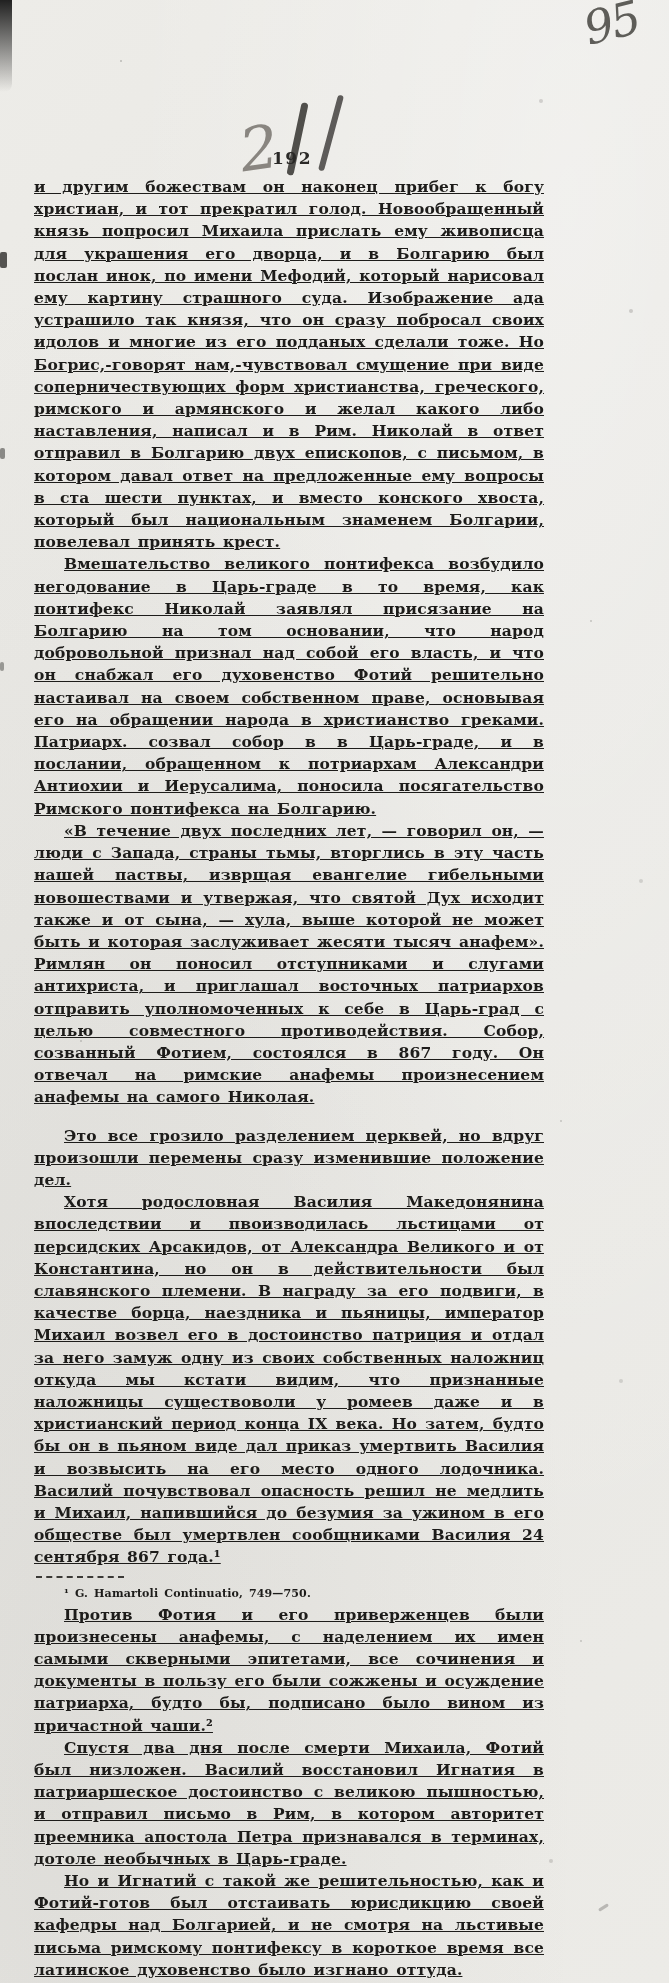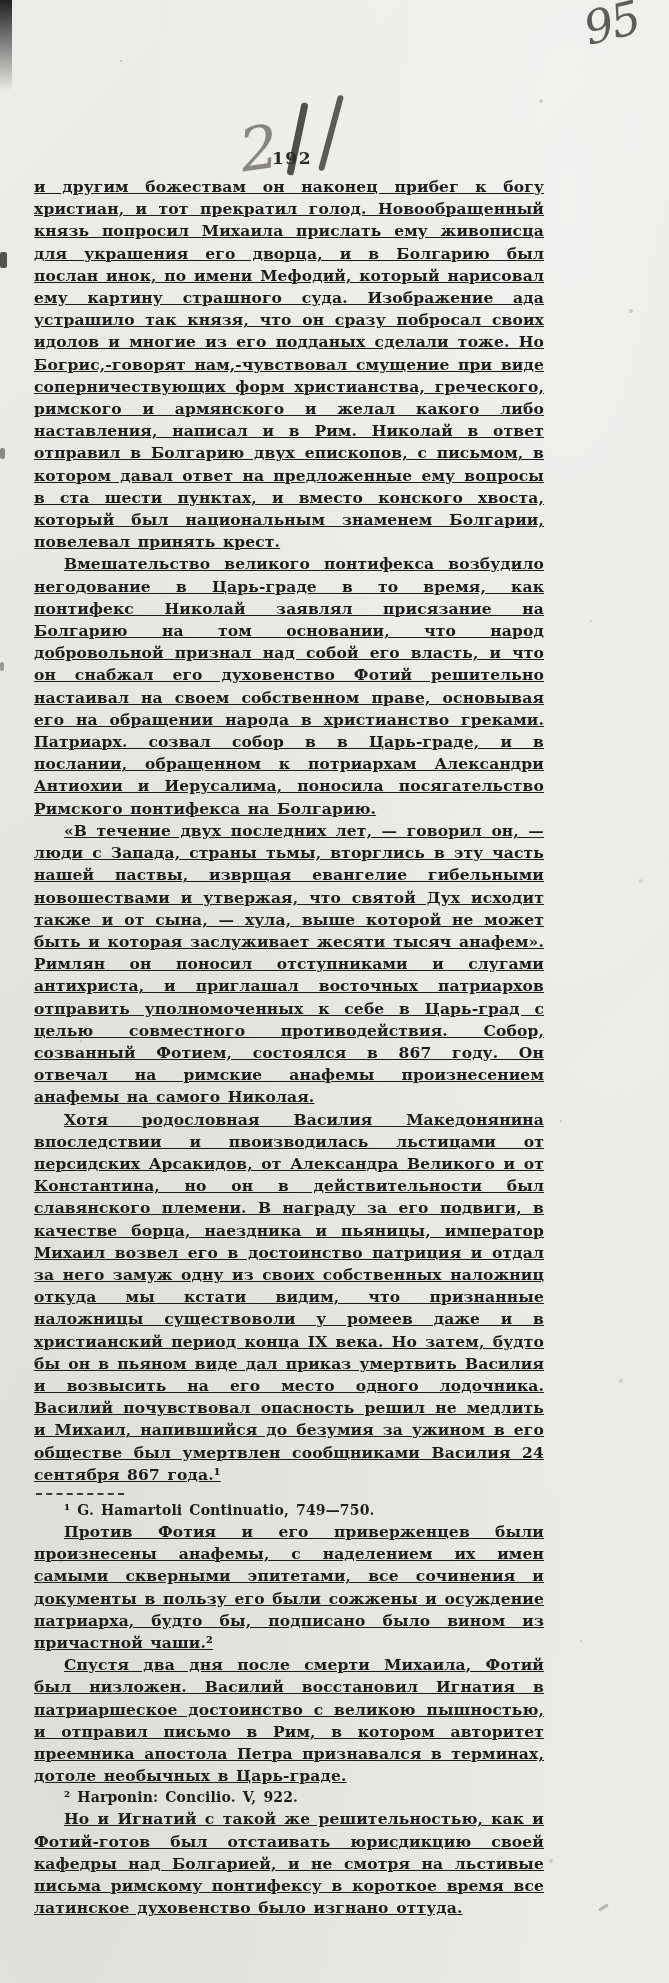--- a/index.html
+++ b/index.html
@@ -54,21 +54,21 @@
   .textcol {
     position:absolute; left:34px; top:176px; width:510px;
     text-align:justify;
     font-size:15.5px; line-height:22.2px;
     font-weight:bold;
     word-spacing:2px; letter-spacing:.15px;
   }
   .para { margin:0; text-indent:30px;text-decoration:underline; }
   .cont { text-indent:0; }
   .gap-top { margin-top:16px; }
-  .footnote { margin:0; font-size:14px; line-height:21px; text-indent:30px; }
+  .footnote { margin:0; font-size:11px; line-height:21px; text-indent:30px; }
   .fn-sep {
     width:88px; height:0; margin:7px 0 5px 2px;
     border-top:2px dashed #3a3936;
   }
 
   
   .smudge-tl {
     position:absolute; left:0; top:0; width:12px; height:92px;
     background:linear-gradient(to bottom, rgba(22,22,22,.95), rgba(22,22,22,0));
     border-bottom-right-radius:8px;
@@ -112,23 +112,23 @@
     <span class="stroke-a"></span>
     <span class="stroke-b"></span>
   </div>
 
   <div class="pagenum">192</div>
 
   <div class="textcol">
     <p class="para cont">и другим божествам он наконец прибег к богу христиан, и тот прекратил голод. Новообращенный князь попросил Михаила прислать ему живописца для украшения его дворца, и в Болгарию был послан инок, по имени Мефодий, который нарисовал ему картину страшного суда. Изображение ада устрашило так князя, что он сразу побросал своих идолов и многие из его подданых сделали тоже. Но Богрис,-говорят нам,-чувствовал смущение при виде соперничествующих форм христианства, греческого, римского и армянского и желал какого либо наставления, написал и в Рим. Николай в ответ отправил в Болгарию двух епископов, с письмом, в котором давал ответ на предложенные ему вопросы в ста шести пунктах, и вместо конского хвоста, который был национальным знаменем Болгарии, повелевал принять крест.</p>
     <p class="para">Вмешательство великого понтифекса возбудило негодование в Царь-граде в то время, как понтифекс Николай заявлял присязание на Болгарию на том основании, что народ добровольной признал над собой его власть, и что он снабжал его духовенство Фотий решительно настаивал на своем собственном праве, основывая его на обращении народа в христианство греками. Патриарх. созвал собор в в Царь-граде, и в послании, обращенном к потриархам Александри Антиохии и Иерусалима, поносила посягательство Римского понтифекса на Болгарию.</p>
     <p class="para">«В течение двух последних лет, — говорил он, — люди с Запада, страны тьмы, вторглись в эту часть нашей паствы, изврщая евангелие гибельными новошествами и утвержая, что святой Дух исходит также и от сына, — хула, выше которой не может быть и которая заслуживает жесяти тысяч анафем». Римлян он поносил отступниками и слугами антихриста, и приглашал восточных патриархов отправить уполномоченных к себе в Царь-град с целью совместного противодействия. Собор, созванный Фотием, состоялся в 867 году. Он отвечал на римские анафемы произнесением анафемы на самого Николая.</p>
+    <p class="para gap-top">Это все грозило разделением церквей, но вдруг произошли перемены сразу изменившие положение дел.</p>
     <p class="para">Хотя родословная Василия Македонянина впоследствии и пвоизводилась льстицами от персидских Арсакидов, от Александра Великого и от Константина, но он в действительности был славянского племени. В награду за его подвиги, в качестве борца, наездника и пьяницы, император Михаил возвел его в достоинство патриция и отдал за него замуж одну из своих собственных наложниц откуда мы кстати видим, что признанные наложницы существоволи у ромеев даже и в христианский период конца IX века. Но затем, будто бы он в пьяном виде дал приказ умертвить Василия и возвысить на его место одного лодочника. Василий почувствовал опасность решил не медлить и Михаил, напившийся до безумия за ужином в его обществе был умертвлен сообщниками Василия 24 сентября 867 года.¹</p>
     <div class="fn-sep"></div>
     <p class="footnote">¹ G. Hamartoli Continuatio, 749—750.</p>
     <p class="para">Против Фотия и его приверженцев были произнесены анафемы, с наделением их имен самыми скверными эпитетами, все сочинения и документы в пользу его были сожжены и осуждение патриарха, будто бы, подписано было вином из причастной чаши.²</p>
     <p class="para">Спустя два дня после смерти Михаила, Фотий был низложен. Василий восстановил Игнатия в патриаршеское достоинство с великою пышностью, и отправил письмо в Рим, в котором авторитет преемника апостола Петра признавался в терминах, дотоле необычных в Царь-граде.</p>
-    <p class="footnote">² Harponin: Concilio. V, 922.</p>
     <p class="para">Но и Игнатий с такой же решительностью, как и Фотий-готов был отстаивать юрисдикцию своей кафедры над Болгарией, и не смотря на льстивые письма римскому понтифексу в короткое время все латинское духовенство было изгнано оттуда.</p>
 
   </div>
 
 </div>
 
 </body></html>

